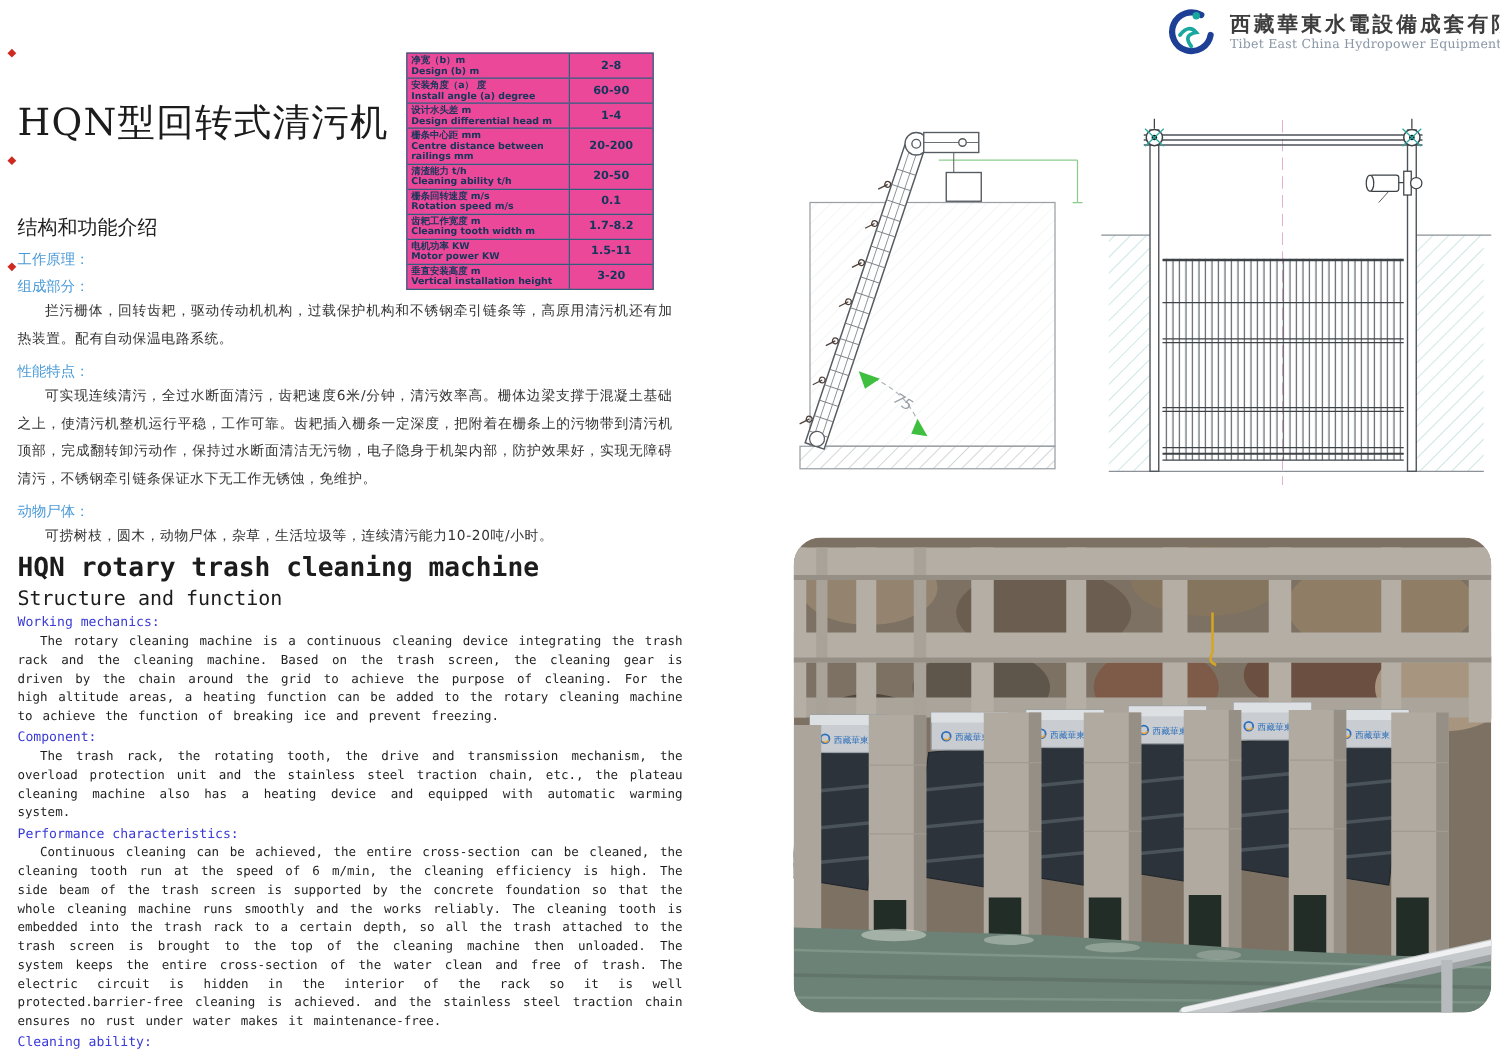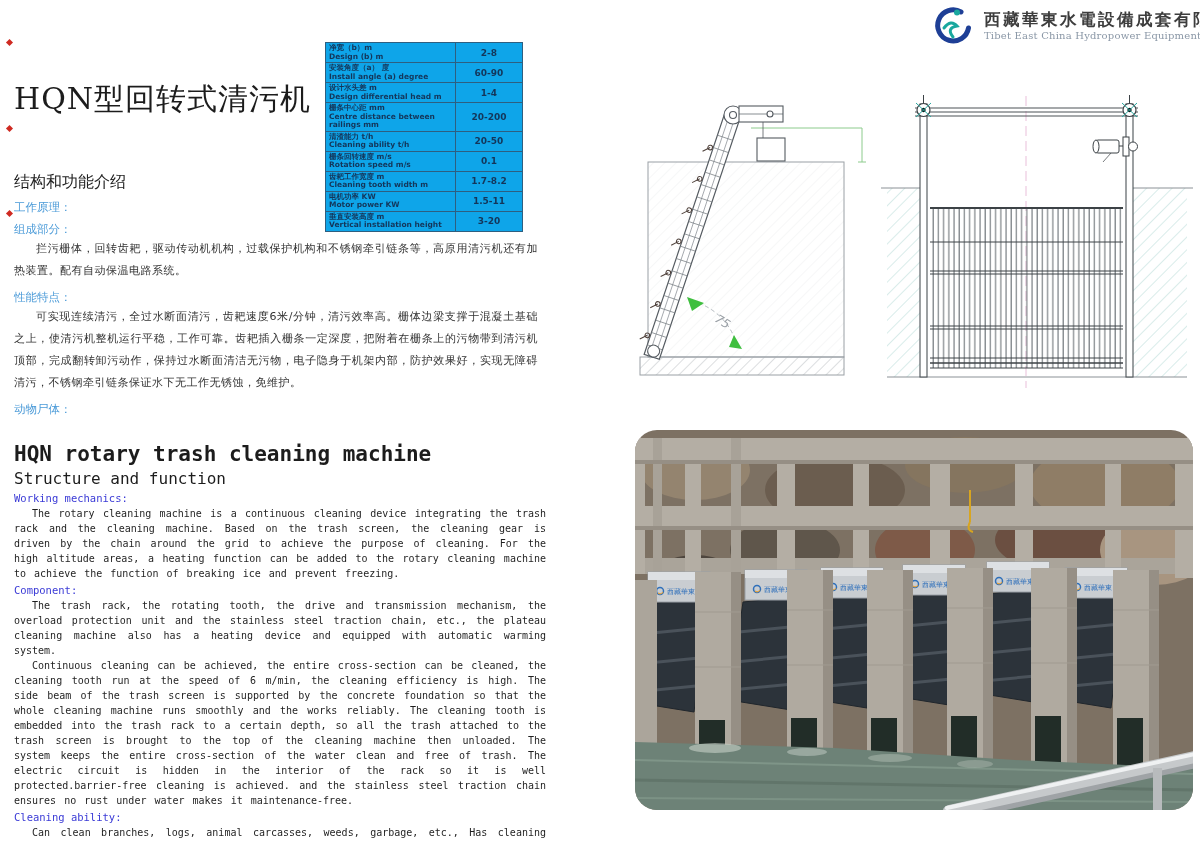--- a/index.html
+++ b/index.html
@@ -14,21 +14,21 @@
   .logo{width:42px;height:42px;flex:0 0 auto;}
   .header-divider{width:2px;height:32px;background:#4a5a6a;margin:0 8px 0 4px;}
   .header-names{display:flex;flex-direction:column;justify-content:center;}
   .company-cn{font-family:"DejaVu Serif",serif;font-size:16.5px;font-weight:bold;color:#3d3d3d;
               letter-spacing:2.5px;white-space:nowrap;line-height:19px;}
   .company-en{font-family:"DejaVu Serif",serif;font-size:10px;color:#8a97a6;letter-spacing:.2px;
               white-space:nowrap;line-height:13px;}
 
   
   .spec-table{position:absolute;left:325px;top:42px;width:196px;border:1px solid #2e5f80;
-              background:#0ea5e9;color:#14365a;}
+              background:#ec4899;color:#14365a;}
   .spec-row{display:flex;border-bottom:1px solid #2e5f80;}
   .spec-row:last-child{border-bottom:none;}
   .spec-label{flex:1;padding:1px 3px;border-right:1px solid #2e5f80;}
   .spec-cn{font-size:7.5px;line-height:8.5px;font-weight:bold;}
   .spec-en{font-size:7.5px;line-height:8.5px;font-weight:bold;}
   .spec-value{width:66px;display:flex;align-items:center;justify-content:center;
               font-size:9px;font-weight:bold;}
 
   
   .cn-col{position:absolute;left:14px;top:68px;width:524px;}
@@ -148,32 +148,34 @@
 
     <div class="cn-head">工作原理：</div>
 
     <div class="cn-head">组成部分：</div>
     <p class="cn-body">拦污栅体，回转齿耙，驱动传动机机构，过载保护机构和不锈钢牵引链条等，高原用清污机还有加热装置。配有自动保温电路系统。</p>
 
     <div class="cn-head">性能特点：</div>
     <p class="cn-body">可实现连续清污，全过水断面清污，齿耙速度6米/分钟，清污效率高。栅体边梁支撑于混凝土基础之上，使清污机整机运行平稳，工作可靠。齿耙插入栅条一定深度，把附着在栅条上的污物带到清污机顶部，完成翻转卸污动作，保持过水断面清洁无污物，电子隐身于机架内部，防护效果好，实现无障碍清污，不锈钢牵引链条保证水下无工作无锈蚀，免维护。</p>
 
     <div class="cn-head">动物尸体：</div>
+    <p class="cn-body">可捞树枝，圆木，动物尸体，杂草，生活垃圾等，连续清污能力10-20吨/小时。</p>
   </div>
 
   <div class="en-col">
     <h1 class="en-title">HQN rotary trash cleaning machine</h1>
     <h2 class="en-subtitle">Structure and function</h2>
 
     <div class="en-head">Working mechanics:</div>
     <p class="en-body">The rotary cleaning machine is a continuous cleaning device integrating the trash rack and the cleaning machine. Based on the trash screen, the cleaning gear is driven by the chain around the grid to achieve the purpose of cleaning. For the high altitude areas, a heating function can be added to the rotary cleaning machine to achieve the function of breaking ice and prevent freezing.</p>
 
     <div class="en-head">Component:</div>
     <p class="en-body">The trash rack, the rotating tooth, the drive and transmission mechanism, the overload protection unit and the stainless steel traction chain, etc., the plateau cleaning machine also has a heating device and equipped with automatic warming system.</p>
 
+    <div class="en-head">Performance characteristics:</div>
     <p class="en-body">Continuous cleaning can be achieved, the entire cross-section can be cleaned, the cleaning tooth run at the speed of 6 m/min, the cleaning efficiency is high. The side beam of the trash screen is supported by the concrete foundation so that the whole cleaning machine runs smoothly and the works reliably. The cleaning tooth is embedded into the trash rack to a certain depth, so all the trash attached to the trash screen is brought to the top of the cleaning machine then unloaded. The system keeps the entire cross-section of the water clean and free of trash. The electric circuit is hidden in the interior of the rack so it is well protected.barrier-free cleaning is achieved. and the stainless steel traction chain ensures no rust under water makes it maintenance-free.</p>
 
     <div class="en-head">Cleaning ability:</div>
     <p class="en-body">Can clean branches, logs, animal carcasses, weeds, garbage, etc., Has cleaning capacity of 10-20 tons / hour.</p>
   </div>
 
   <svg class="drawing-a" width="250" height="300" viewBox="0 0 250 300">
     <defs>
       <pattern id="hatchGray" width="8" height="8" patternUnits="userSpaceOnUse" patternTransform="rotate(45)">
         <line x1="0" y1="0" x2="0" y2="8" stroke="#b9bec2" stroke-width="1"></line>

